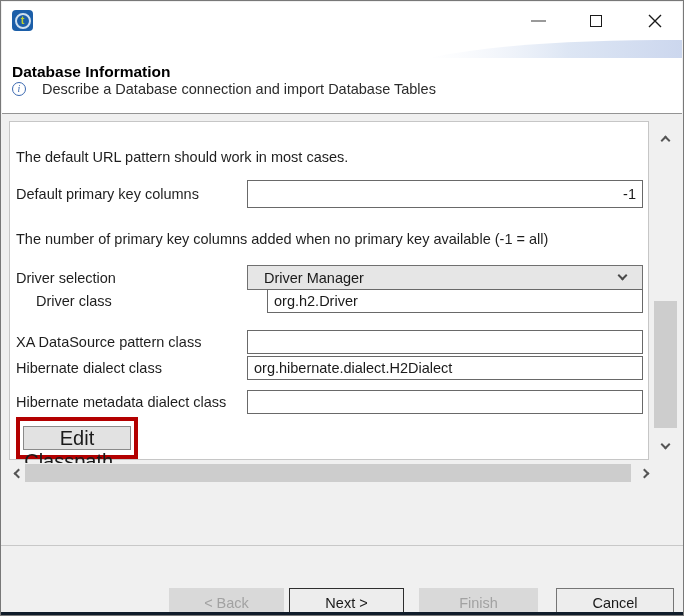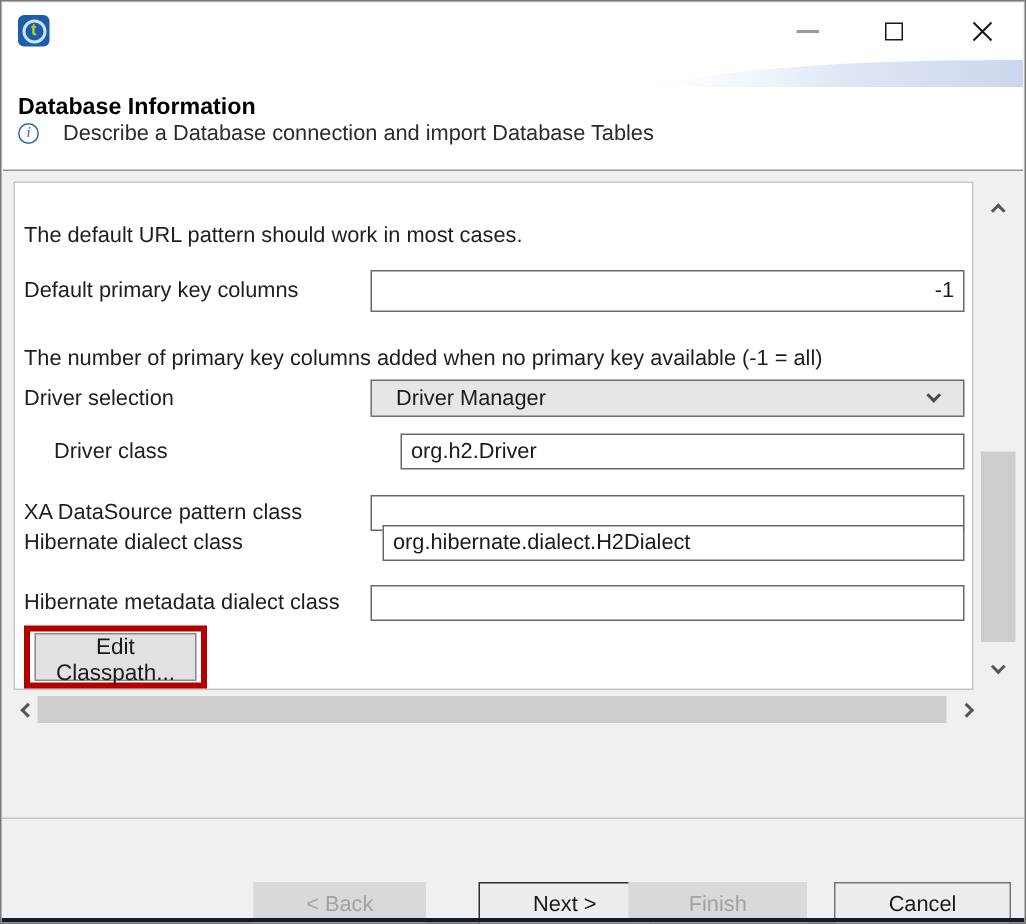--- a/index.html
+++ b/index.html
@@ -50,43 +50,43 @@
   .combo-text { font-size:14.5px; color:#1a1a1a; flex:1; }
   .chev { display:inline-block; width:7px; height:7px;
           border:solid #4a4a4a; border-width:0 2px 2px 0; }
   .chev.down  { transform:rotate(45deg); margin-top:-4px; }
   .chev.up    { transform:rotate(-135deg); }
   .chev.left  { transform:rotate(135deg); }
   .chev.right { transform:rotate(-45deg); }
 
   .highlight { position:absolute; left:6px; top:295px; width:122px; height:42px;
                border:4px solid #b30000; display:flex; align-items:center; }
-  .ecp { margin-left:3px; width:108px; height:32px; background:#e2e2e2; border:1px solid #8a8a8a;
-         font-family:"Liberation Sans", sans-serif; font-size:15px; color:#1a1a1a; }
+  .ecp { margin-left:3px; width:108px; height:24px; background:#e2e2e2; border:1px solid #8a8a8a;
+         font-family:"Liberation Sans", sans-serif; font-size:20px; color:#1a1a1a; }
 
   
   .vscroll { position:absolute; left:651px; top:121px; width:27px; height:338px; background:#f0f0f0; }
   .vscroll .sbtn { position:absolute; left:0; width:27px; height:24px; display:flex; align-items:center; justify-content:center; }
   .vscroll .sbtn.top { top:6px; } .vscroll .sbtn.bot { bottom:2px; }
   .vthumb { position:absolute; left:2px; top:179px; width:23px; height:127px; background:#cdcdcd; }
 
   .hscroll { position:absolute; left:8px; top:462px; width:644px; height:20px; background:#f0f0f0; }
   .hscroll .sbtn { position:absolute; top:0; width:18px; height:20px; display:flex; align-items:center; justify-content:center; }
   .hscroll .sbtn.lft { left:0; } .hscroll .sbtn.rgt { right:0; }
   .hthumb { position:absolute; left:16px; top:1px; width:606px; height:18px; background:#cdcdcd; }
   .hscroll .chev, .vscroll .chev { border-color:#555; }
 
   
   .separator { position:absolute; left:0; right:0; top:544px; height:1px; background:#c8c8c8; }
   .wiz-btn { position:absolute; top:587px; height:29px;
              font-family:"Liberation Sans", sans-serif; font-size:14.5px; }
   .wiz-btn.enabled { background:#ededed; color:#1a1a1a; }
   .wiz-btn:disabled { background:#d9d9d9; border:1px solid #d9d9d9; color:#a2a2a2; }
   .btn-back   { left:168px; width:115px; }
-  .btn-next   { left:288px; width:115px; border:1px solid #2e2e2e;margin-left:30px; }
+  .btn-next   { left:288px; width:115px; border:1px solid #2e2e2e; }
   .btn-finish { left:418px; width:119px; }
   .btn-cancel { left:555px; width:118px; border:1px solid #757575; }
 </style>
 </head>
 <body>
 
 <div class="window">
 
   <div class="banner">
     <svg class="swoosh" width="254" height="22" viewBox="0 0 254 22">
@@ -129,39 +129,39 @@
 
     <div class="static-text" style="top:13px;">The default URL pattern should work in most cases.</div>
 
     <div class="row" style="top:58px; height:28px;">
       <span class="flabel">Default primary key columns</span>
       <input class="tinput num" value="-1" style="">
     </div>
 
     <div class="static-text" style="top:95px;">The number of primary key columns added when no primary key available (-1 = all)</div>
 
-    <div class="row" style="top:131px; height:25px;">
+    <div class="row" style="top:143px; height:25px;">
       <span class="flabel">Driver selection</span>
       <div class="combo">
         <span class="combo-text">Driver Manager</span>
         <span class="chev down"></span>
       </div>
     </div>
 
     <div class="row" style="top:167px; height:24px;margin-left:20px;">
       <span class="flabel">Driver class</span>
       <input class="tinput" value="org.h2.Driver" style="">
     </div>
 
     <div class="row" style="top:207px; height:25px;">
       <span class="flabel">XA DataSource pattern class</span>
       <input class="tinput" value="" style="">
     </div>
 
-    <div class="row" style="top:228px; height:24px;gap:8px;">
+    <div class="row" style="top:234px; height:24px;">
       <span class="flabel">Hibernate dialect class</span>
       <input class="tinput" value="org.hibernate.dialect.H2Dialect" style="">
     </div>
 
     <div class="row" style="top:268px; height:24px;">
       <span class="flabel">Hibernate metadata dialect class</span>
       <input class="tinput" value="" style="">
     </div>
 
     <div class="highlight" style="border-color: rgb(179, 0, 0);">

